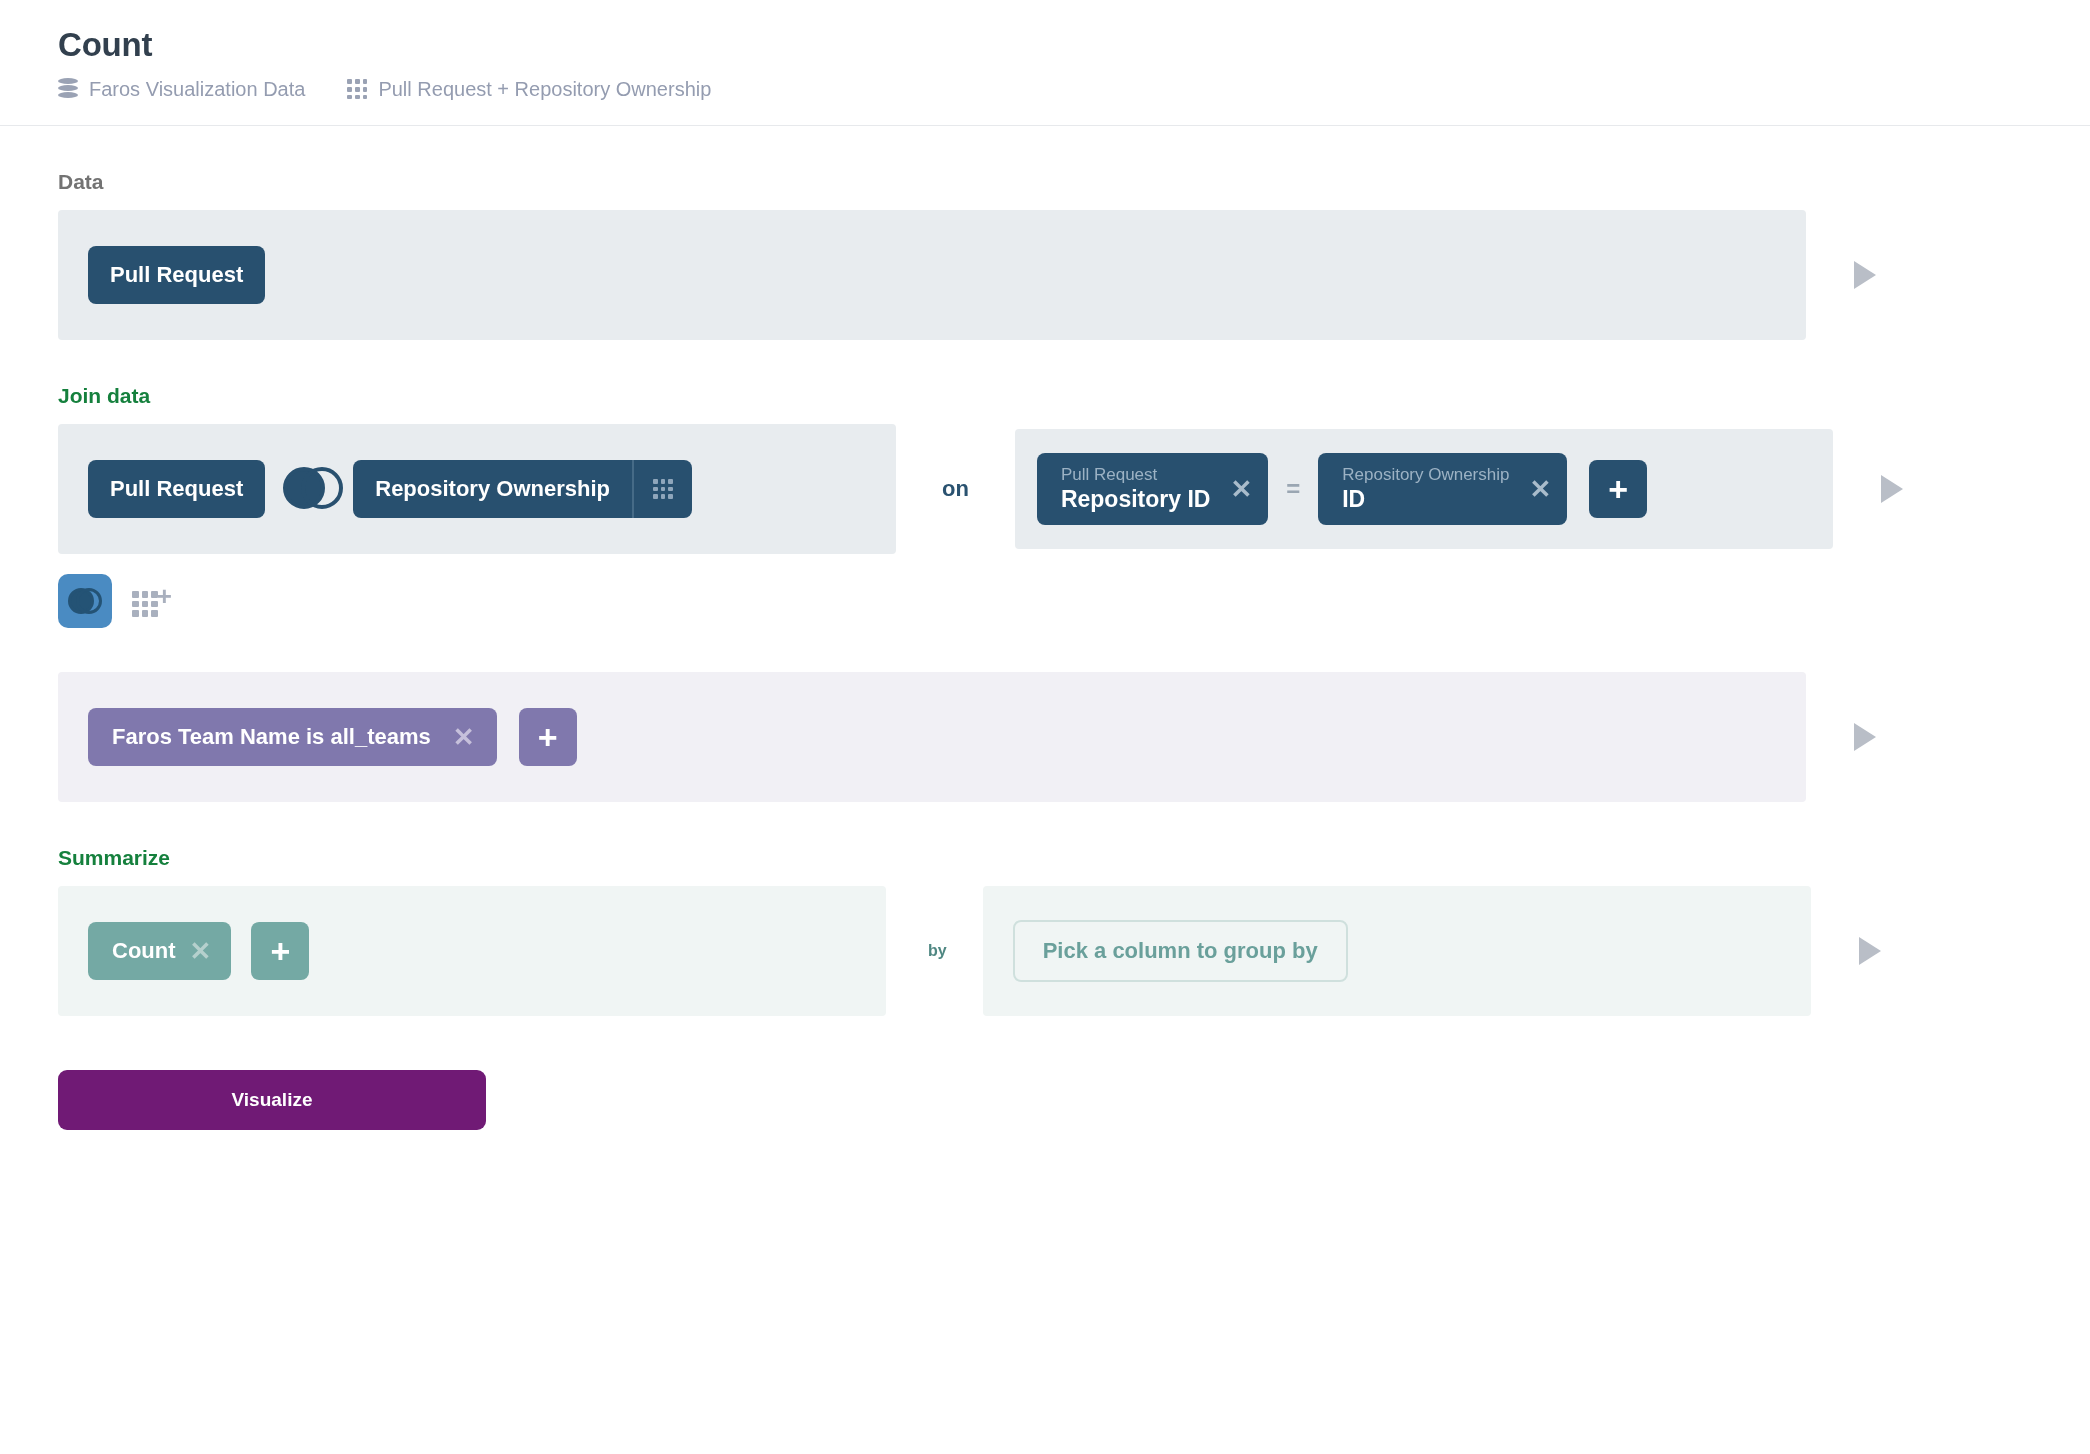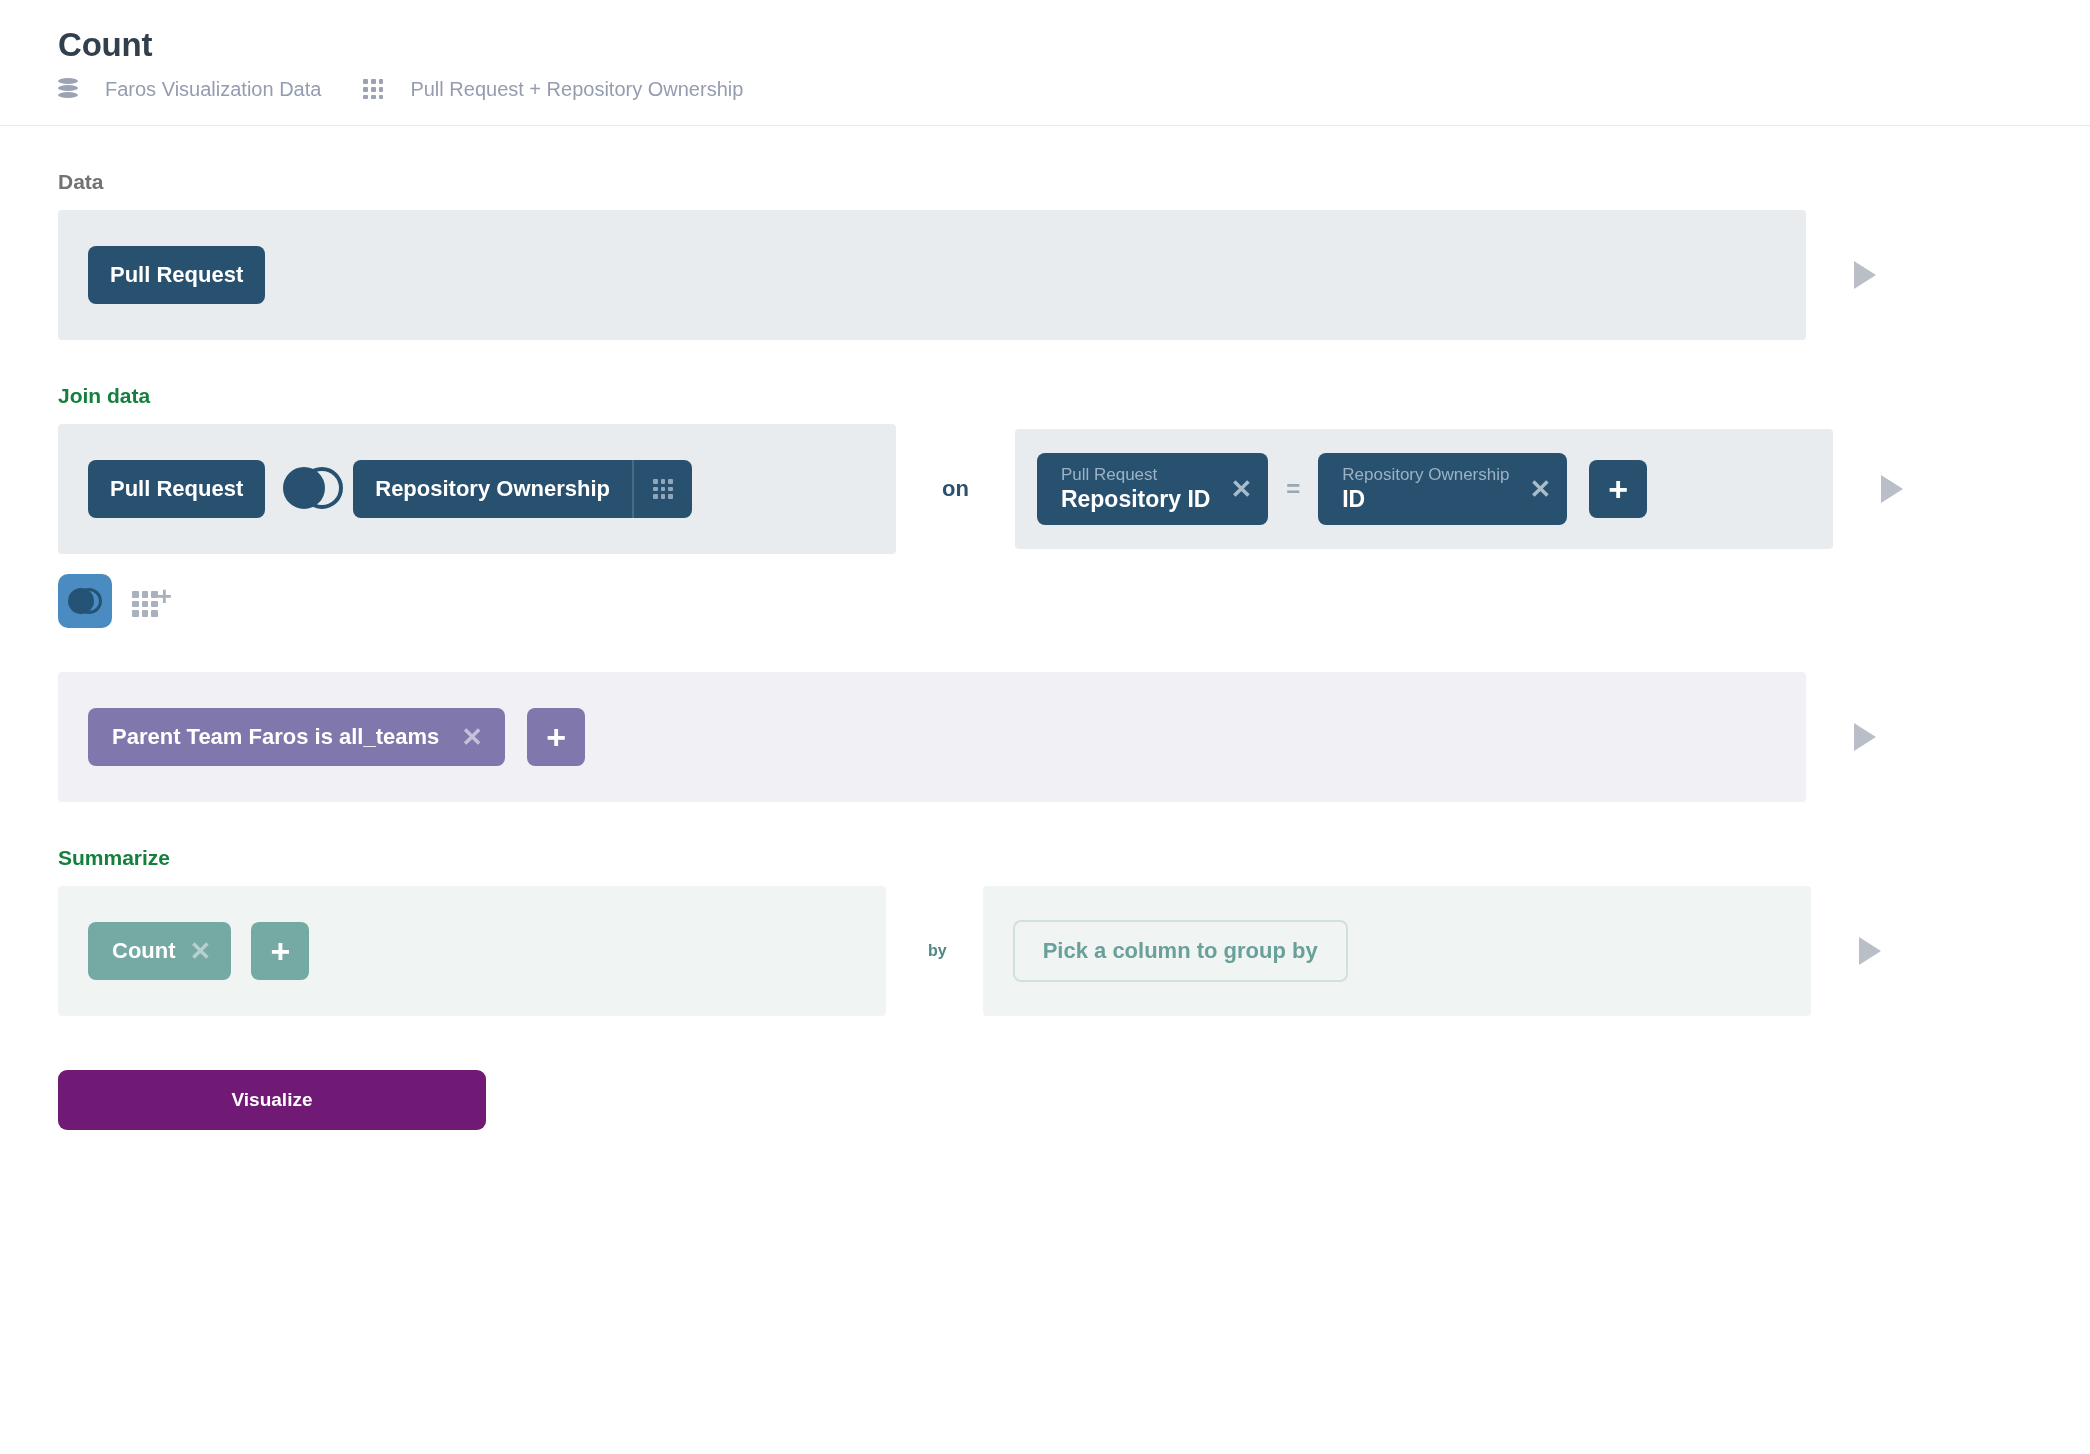--- a/index.html
+++ b/index.html
@@ -27,21 +27,21 @@
   }
   .breadcrumb {
     display: flex;
     align-items: center;
     gap: 42px;
     margin-top: 14px;
   }
   .crumb {
     display: flex;
     align-items: center;
-    gap: 27px;
+    gap: 11px;
     font-size: 20px;
     color: #949cb0;
     font-weight: 500;
   }
 
   
   .db-icon { width: 20px; height: 22px; position: relative; flex: none; }
   .db-icon i {
     position: absolute; left: 0; width: 20px; height: 6px;
     border-radius: 50%; background: #9aa2b4; display: block;
@@ -447,21 +447,21 @@
         <span class="p">+</span>
       </span>
     </div>
   </div>
 
   
   <div class="section">
     <div class="row">
       <div class="panel panel-filter">
         <span class="pill pill-purple pill-filter">
-          <span>Parent Team Faros is all_teams</span>
+          <span>Faros Team Name is all_teams</span>
           <span class="x-btn x-purple">✕</span>
         </span>
         <span class="plus-btn plus-purple" style="margin-left:22px;">+</span>
       </div>
       <div class="run-triangle"></div>
     </div>
   </div>
 
   
   <div class="section">

